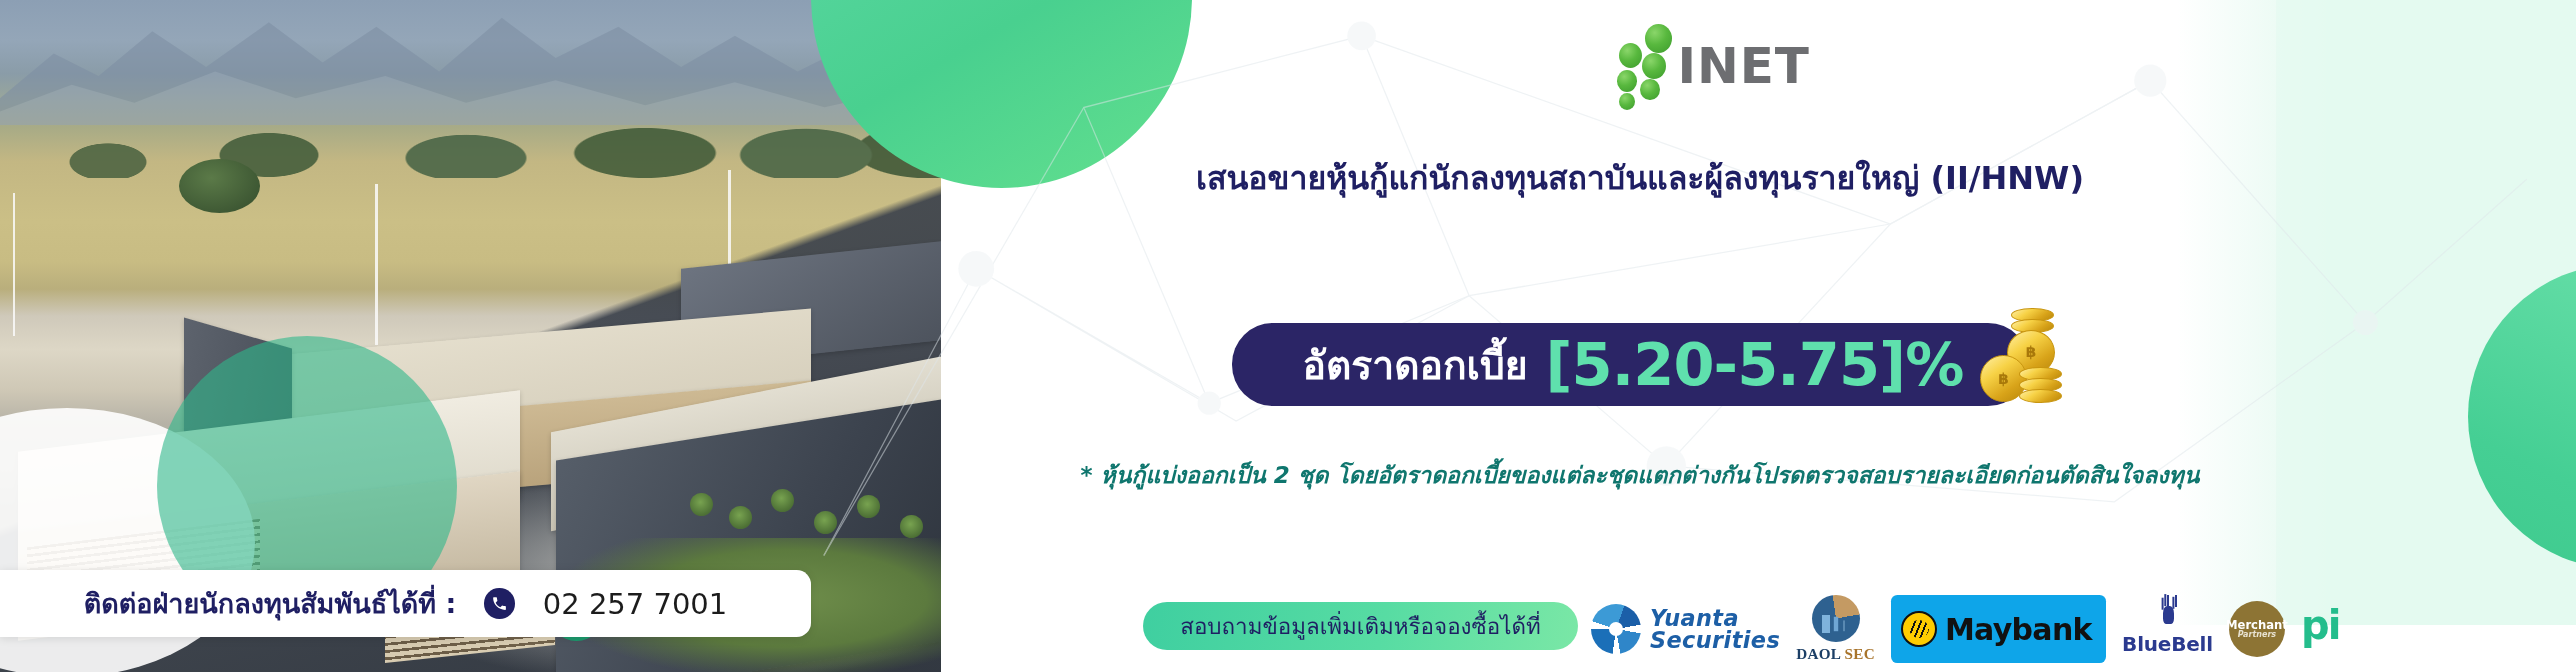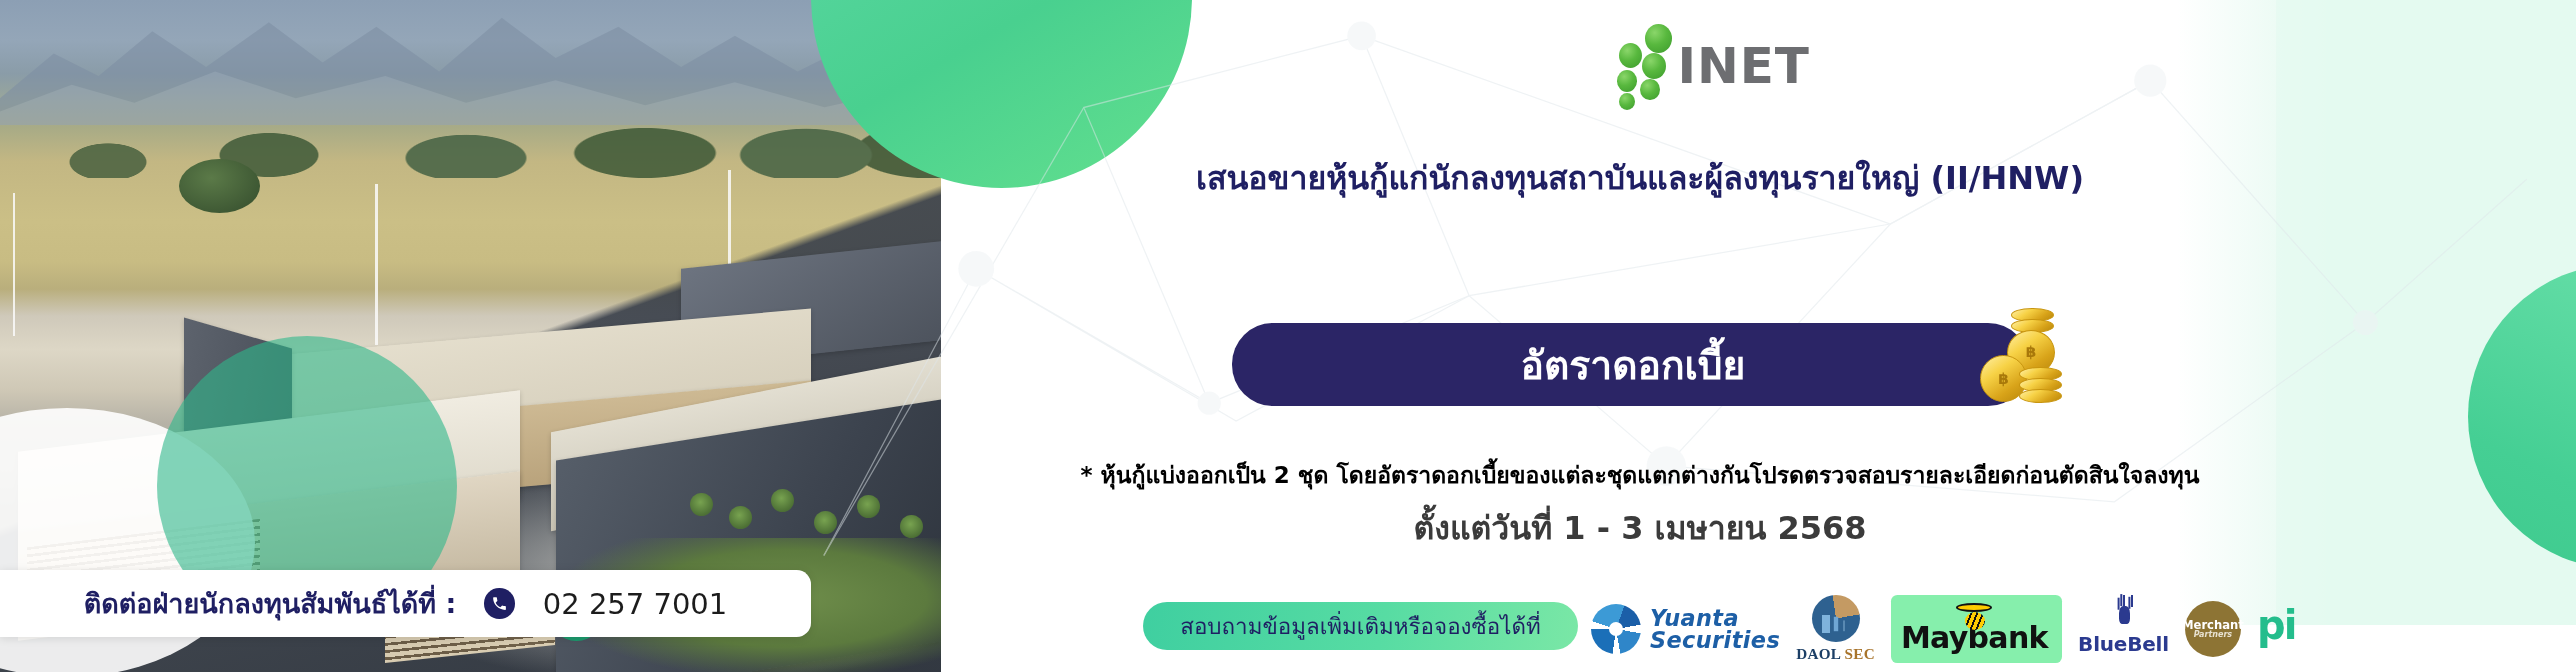--- a/index.html
+++ b/index.html
@@ -210,22 +210,23 @@
     position:absolute; border-radius:50%;
     background:linear-gradient(145deg,#fff0a8 0%,#f7d246 35%,#d8a319 70%,#b8860b 100%);
     border:1.8px solid #c8950f;
     display:flex; align-items:center; justify-content:center;
     font-size:15.2px; font-weight:700; color:#a8780a;
   }
 
   .footnote {
     position:absolute; left:0; top:449px; width:1398px;
     text-align:center;
-    font-size:23px; font-weight:600; color:#000000;
+    font-size:23px; font-weight:600; color:#0f766e;
     white-space:nowrap;
+    font-style:italic;
   }
   .date-line {
     position:absolute; left:0; top:494px; width:1398px;
     text-align:center;
     font-size:32px; font-weight:700; color:#3b3b3b;
     white-space:nowrap;
   }
 
   .cta-pill {
     position:absolute; left:202px; top:594px;
@@ -255,22 +256,22 @@
   
   .daol { display:flex; flex-direction:column; align-items:center; gap:2.7px; }
   .daol-mark { width:48px; height:48px; border-radius:50%;
     background:conic-gradient(from -8deg,#c49a63 0deg 88deg,#2e6190 88deg 360deg);
     position:relative; }
   .daol-mark::after{content:"";position:absolute;left:10.8px;bottom:9px;width:7.2px;height:18px;background:#7fb3dc;box-shadow:10px 0 0 -1.8px #6fa6d4, 18px 1.8px 0 -3.6px #9cc6e6;}
   .daol-text { font-size:15.2px; font-weight:700; letter-spacing:0.3px; color:#1c3f66; font-family:Liberation Serif, serif;}
   .daol-text i { font-style:normal; color:#a8742c; }
 
   
-  .maybank { background:#86efac; border-radius:6.3px; padding:8px 14.3px 8px 10px;
-    display:flex; align-items:center; gap:8px;flex-direction:column; }
+  .maybank { background:#0ea5e9; border-radius:6.3px; padding:8px 14.3px 8px 10px;
+    display:flex; align-items:center; gap:8px; }
   .tiger { width:36px; height:36px; border-radius:50%; border:2.7px solid #111;
     background:#ffcc00; position:relative; }
   .tiger::after{content:"";position:absolute;left:6.3px;top:7.2px;width:20px;height:18px;border-radius:50%;
     background:repeating-linear-gradient(112deg,#111 0 1.8px,#ffcc00 1.8px 5.4px);}
   .maybank-text { font-size:30px; font-weight:700; color:#111; letter-spacing:-0.7px; }
 
   
   .bluebell { display:flex; flex-direction:column; align-items:center; gap:0.9px; }
   .deer { width:32px; height:36px; position:relative; }
   .deer::before{content:"";position:absolute;left:11.6px;top:10.8px;width:10.8px;height:18px;border-radius:40% 40% 30% 30%;background:#2b3a8f;}
@@ -386,34 +387,34 @@
         <span style="left:34px; top:56px; width:20px; height:21.5px;"></span>
         <span style="left:12.5px; top:70px; width:16px; height:17px;"></span>
       </div>
       <div class="logo-word">INET</div>
     </div>
 
     <div class="subheadline">เสนอขายหุ้นกู้แก่นักลงทุนสถาบันและผู้ลงทุนรายใหญ่ (II/HNW)</div>
 
     <div class="rate-box">
       <span class="rate-label">อัตราดอกเบี้ย</span>
+      <span class="rate-value">[5.20-5.75]%</span>
     </div>
 
     <div class="coins">
       <div class="coin" style="left:30.5px; top:0px;  width:43px; height:14.3px;"></div>
       <div class="coin" style="left:30.5px; top:10.8px; width:43px; height:14.3px;"></div>
       <div class="coin" style="left:27px; top:21.5px; width:48px; height:45px;">฿</div>
       <div class="coin" style="left:0px;  top:47px; width:47px; height:47px;">฿</div>
       <div class="coin" style="left:39px; top:59px; width:43px; height:14.3px;"></div>
       <div class="coin" style="left:39px; top:70px; width:43px; height:14.3px;"></div>
       <div class="coin" style="left:39px; top:81px; width:43px; height:14.3px;"></div>
     </div>
 
     <div class="footnote">* หุ้นกู้แบ่งออกเป็น 2 ชุด โดยอัตราดอกเบี้ยของแต่ละชุดแตกต่างกันโปรดตรวจสอบรายละเอียดก่อนตัดสินใจลงทุน</div>
-    <div class="date-line">ตั้งแต่วันที่ 1 - 3 เมษายน 2568</div>
 
     <div class="cta-pill">สอบถามข้อมูลเพิ่มเติมหรือจองซื้อได้ที่</div>
 
     <div class="partners">
 
       <div class="partner">
         <div class="yuanta-mark"></div>
         <div class="yuanta-text">
           <div class="l1">Yuanta</div>
           <div class="l2">Securities</div>

